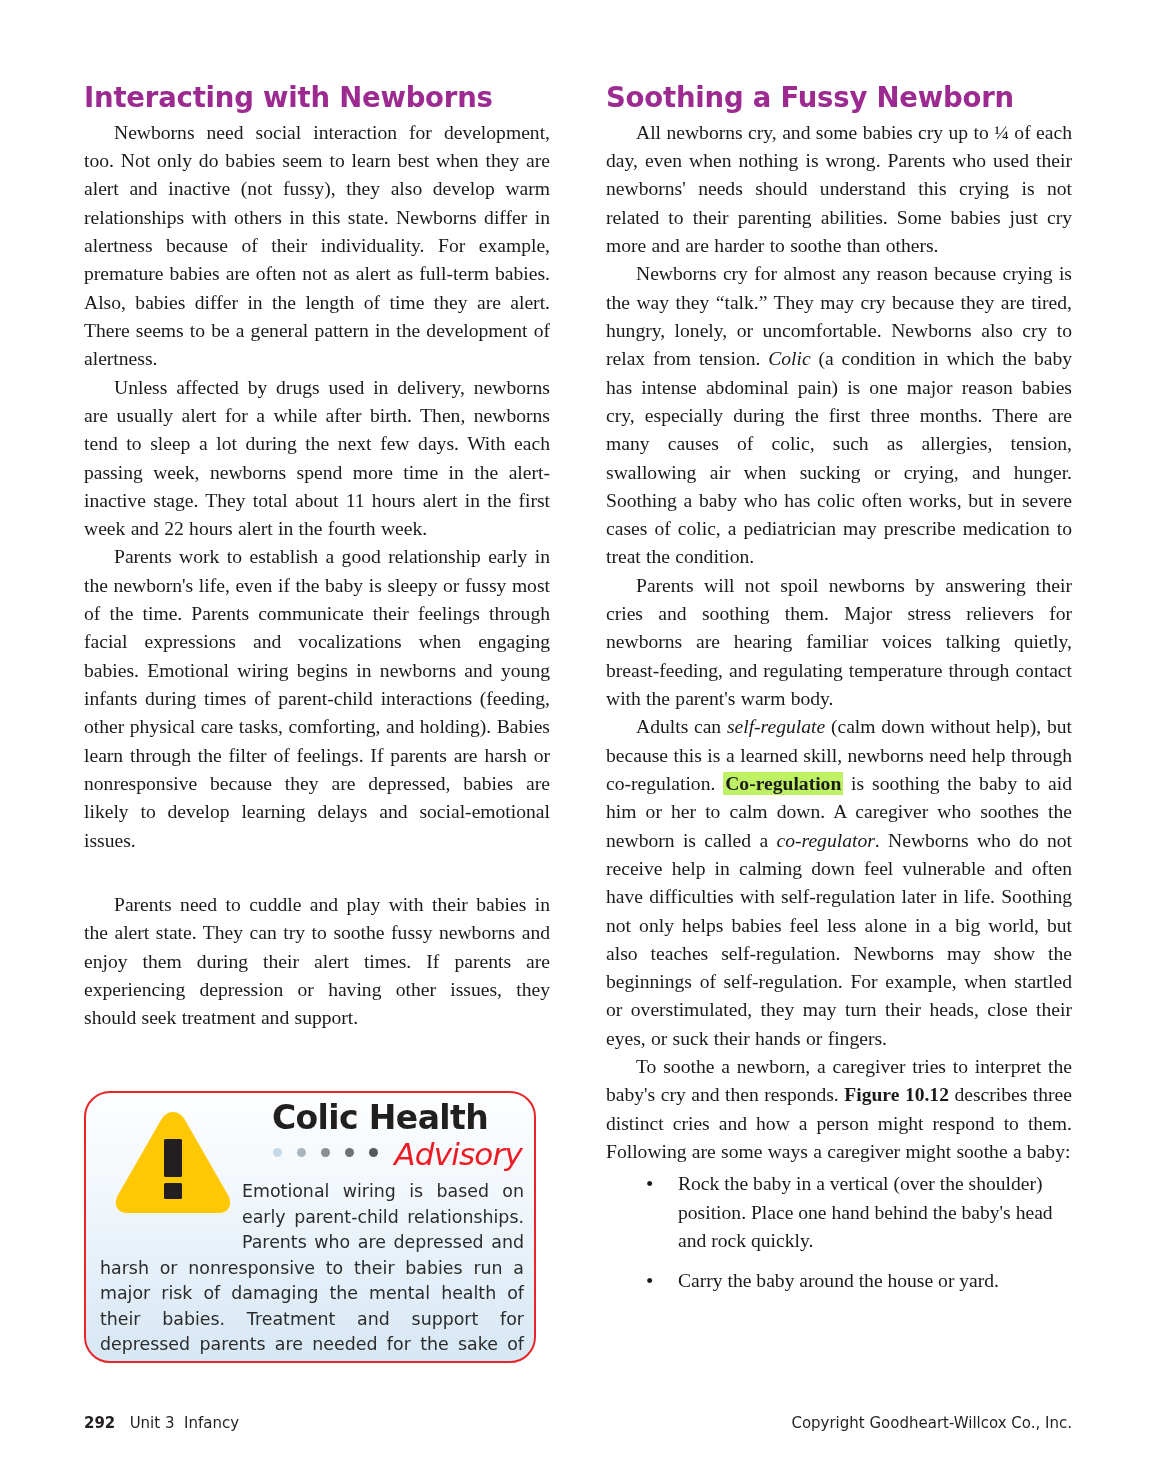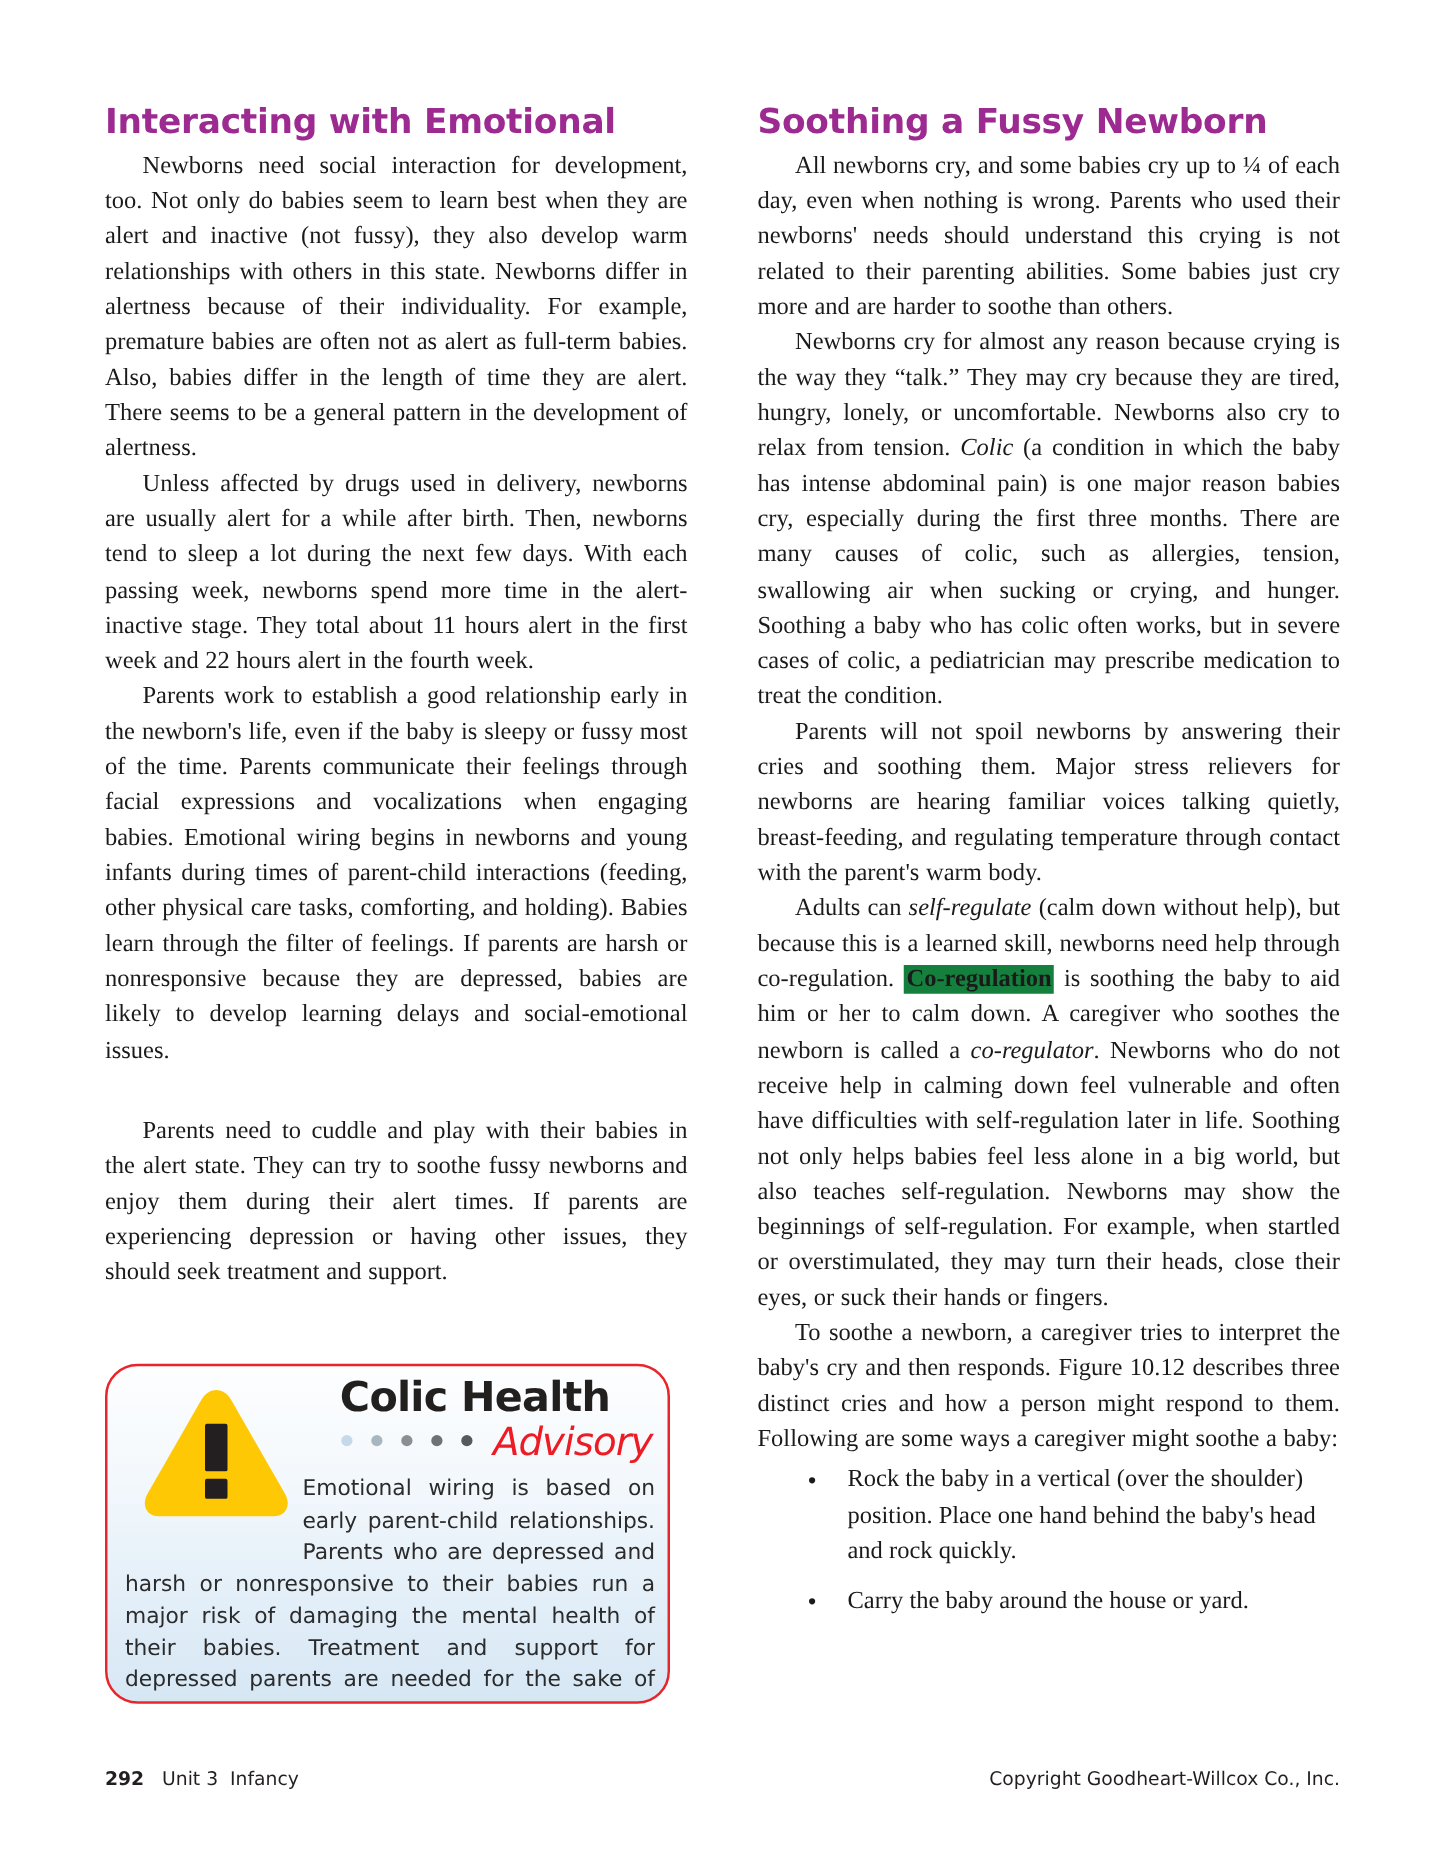--- a/index.html
+++ b/index.html
@@ -55,23 +55,23 @@
     line-height: 1.445;
     text-align: justify;
     text-indent: 30px;
     hyphens: auto;
     -webkit-hyphens: auto;
     word-spacing: 0.02em;
   }
   p.body-par.last-left { text-align: justify; margin-top: 36px; }
 
   em.term { font-style: italic; }
-  strong.figref { font-weight: normal; }
+  strong.figref { font-weight: bold; }
   .hl-term {
-    background: #15803d;
+    background: #bef264;
     font-weight: bold;
     padding: 1px 2px 1px 2px;
   }
 
   ul.soothe-list {
     margin: 4px 0 0 0;
     padding: 0;
     list-style: none;
   }
   ul.soothe-list li {
@@ -210,21 +210,21 @@
   }
 </style>
 </head>
 <body>
 
 <div class="page">
 
   <div class="columns">
 
     <div class="col col-left">
-      <h2 class="section-title">Interacting with Emotional</h2>
+      <h2 class="section-title">Interacting with Newborns</h2>
 
       <p class="body-par">Newborns need social interaction for development, too. Not only do babies seem to learn best when they are alert and inactive (not fussy), they also develop warm relationships with others in this state. Newborns differ in alertness because of their individuality. For example, premature babies are often not as alert as full-term babies. Also, babies differ in the length of time they are alert. There seems to be a general pattern in the development of alertness.</p>
 
       <p class="body-par">Unless affected by drugs used in delivery, newborns are usually alert for a while after birth. Then, newborns tend to sleep a lot during the next few days. With each passing week, newborns spend more time in the alert-inactive stage. They total about 11 hours alert in the first week and 22 hours alert in the fourth week.</p>
 
       <p class="body-par">Parents work to establish a good relationship early in the newborn's life, even if the baby is sleepy or fussy most of the time. Parents communicate their feelings through facial expressions and vocalizations when engaging babies. Emotional wiring begins in newborns and young infants during times of parent-child interactions (feeding, other physical care tasks, comforting, and holding). Babies learn through the filter of feelings. If parents are harsh or nonresponsive because they are depressed, babies are likely to develop learning delays and social-emotional issues.</p>
 
       <p class="body-par last-left">Parents need to cuddle and play with their babies in the alert state. They can try to soothe fussy newborns and enjoy them during their alert times. If parents are experiencing depression or having other issues, they should seek treatment and support.</p>
     </div>
 

